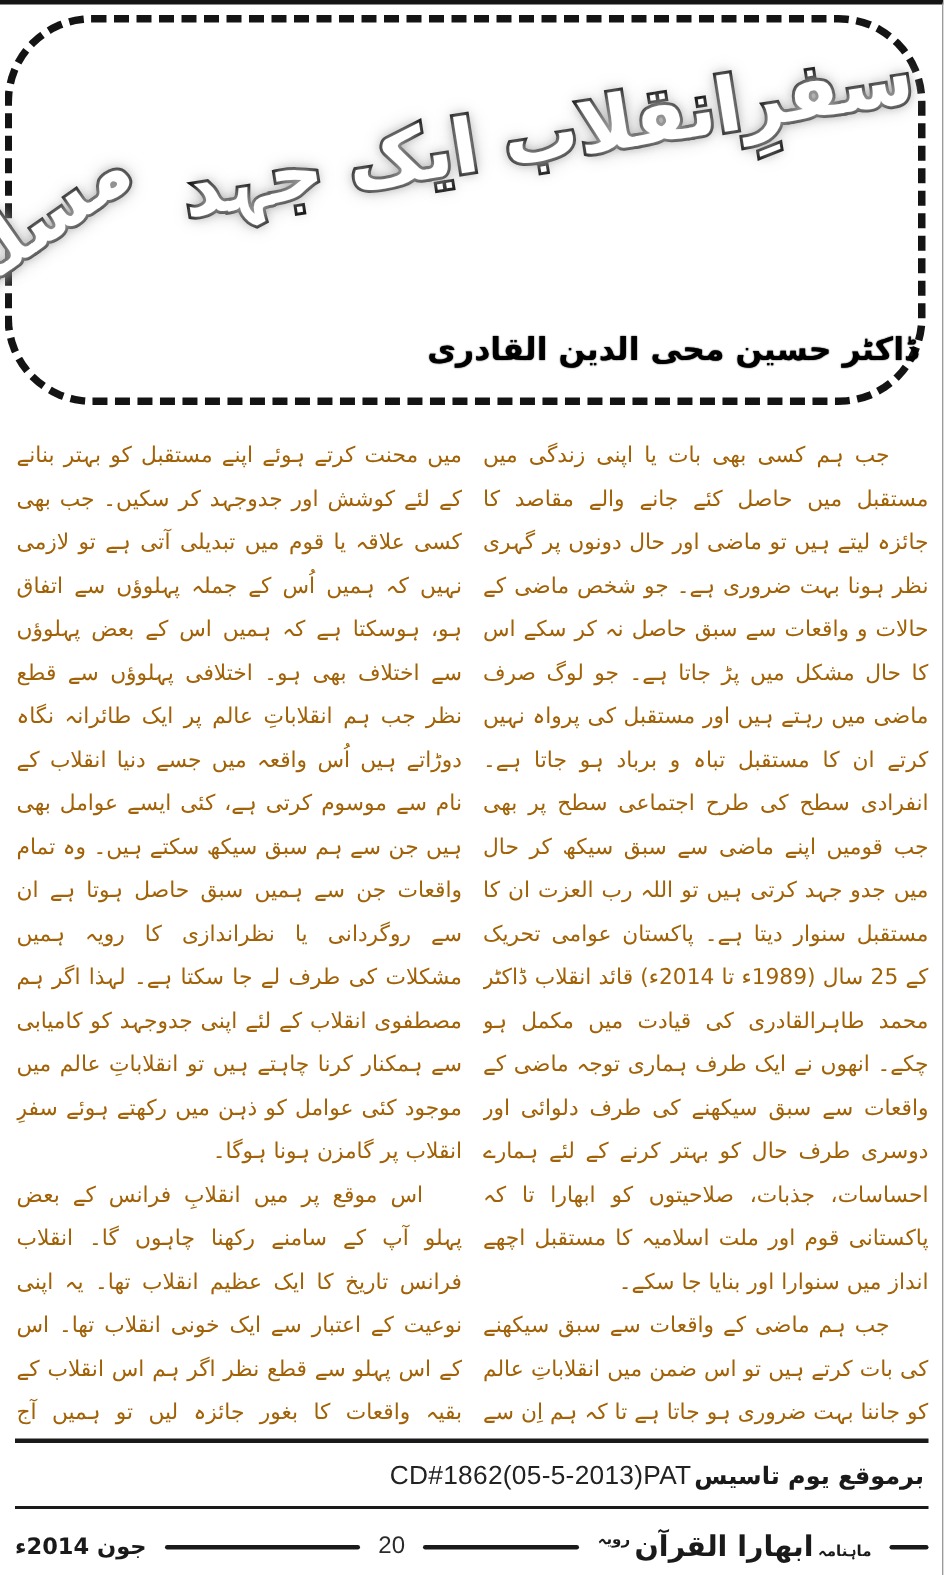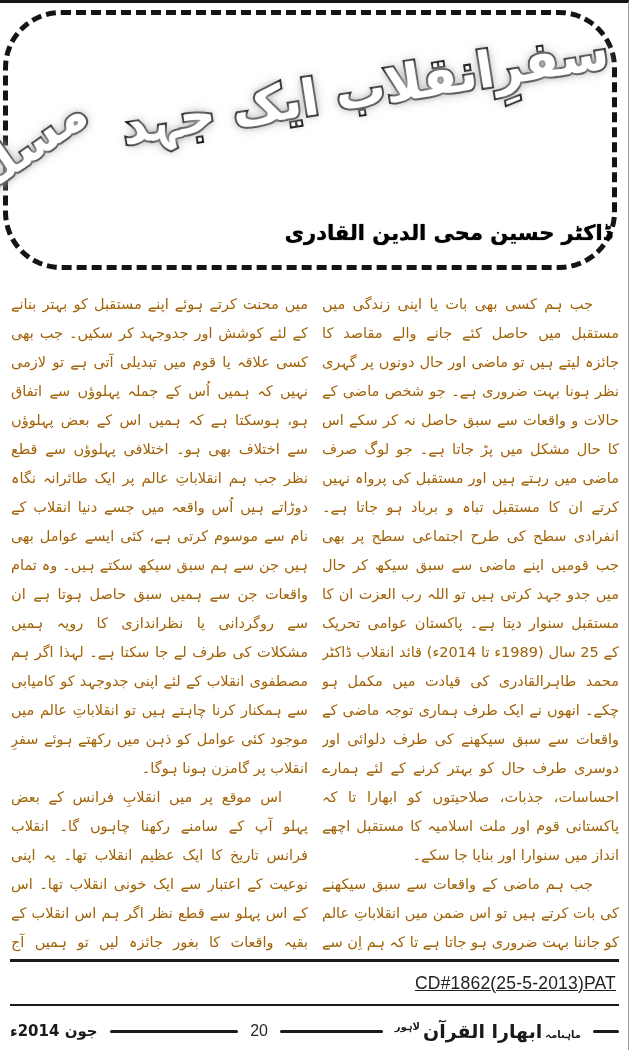--- a/index.html
+++ b/index.html
@@ -61,21 +61,21 @@
   .note{
     position:absolute;left:10px;top:956px;width:609px;height:47px;
     box-sizing:border-box;
     border-top:3px solid #1a1a1a;
     border-bottom:2px solid #1a1a1a;
     direction:rtl;
     display:flex;align-items:center;justify-content:flex-start;
     padding:0 3px;
   }
   .note .urdu{font-size:16px;font-weight:bold;margin-left:2px;}
-  .note .latin{font-family:"Liberation Sans", sans-serif;font-size:17.5px;color:#222;letter-spacing:.2px;text-decoration:underline;}
+  .note .latin{font-family:"Liberation Sans", sans-serif;font-size:17.5px;color:#222;letter-spacing:.2px;}
   
   .footer{
     position:absolute;left:10px;top:1012px;width:609px;height:32px;
     display:flex;direction:ltr;align-items:center;gap:12px;
   }
   .rule{height:3px;background:#1a1a1a;border-radius:2px;}
   .rule.r1{flex:1.25;}
   .rule.r2{flex:1;}
   .rule.r3{width:26px;}
   .month{font-size:15px;font-weight:bold;white-space:nowrap;}
@@ -103,31 +103,32 @@
       <p class="indent">جب ہم کسی بھی بات یا اپنی زندگی میں مستقبل میں حاصل کئے جانے والے مقاصد کا جائزہ لیتے ہیں تو ماضی اور حال دونوں پر گہری نظر ہونا بہت ضروری ہے۔ جو شخص ماضی کے حالات و واقعات سے سبق حاصل نہ کر سکے اس کا حال مشکل میں پڑ جاتا ہے۔ جو لوگ صرف ماضی میں رہتے ہیں اور مستقبل کی پرواہ نہیں کرتے ان کا مستقبل تباہ و برباد ہو جاتا ہے۔ انفرادی سطح کی طرح اجتماعی سطح پر بھی جب قومیں اپنے ماضی سے سبق سیکھ کر حال میں جدو جہد کرتی ہیں تو اللہ رب العزت ان کا مستقبل سنوار دیتا ہے۔ پاکستان عوامی تحریک کے 25 سال (1989ء تا 2014ء) قائد انقلاب ڈاکٹر محمد طاہرالقادری کی قیادت میں مکمل ہو چکے۔ انھوں نے ایک طرف ہماری توجہ ماضی کے واقعات سے سبق سیکھنے کی طرف دلوائی اور دوسری طرف حال کو بہتر کرنے کے لئے ہمارے احساسات، جذبات، صلاحیتوں کو ابھارا تا کہ پاکستانی قوم اور ملت اسلامیہ کا مستقبل اچھے انداز میں سنوارا اور بنایا جا سکے۔</p>
       <p class="indent">جب ہم ماضی کے واقعات سے سبق سیکھنے کی بات کرتے ہیں تو اس ضمن میں انقلاباتِ عالم کو جاننا بہت ضروری ہو جاتا ہے تا کہ ہم اِن سے سبق سیکھ کر اپنے حال</p>
     </div>
     <div class="col">
       <p>میں محنت کرتے ہوئے اپنے مستقبل کو بہتر بنانے کے لئے کوشش اور جدوجہد کر سکیں۔ جب بھی کسی علاقہ یا قوم میں تبدیلی آتی ہے تو لازمی نہیں کہ ہمیں اُس کے جملہ پہلوؤں سے اتفاق ہو، ہوسکتا ہے کہ ہمیں اس کے بعض پہلوؤں سے اختلاف بھی ہو۔ اختلافی پہلوؤں سے قطع نظر جب ہم انقلاباتِ عالم پر ایک طائرانہ نگاہ دوڑاتے ہیں اُس واقعہ میں جسے دنیا انقلاب کے نام سے موسوم کرتی ہے، کئی ایسے عوامل بھی ہیں جن سے ہم سبق سیکھ سکتے ہیں۔ وہ تمام واقعات جن سے ہمیں سبق حاصل ہوتا ہے ان سے روگردانی یا نظراندازی کا رویہ ہمیں مشکلات کی طرف لے جا سکتا ہے۔ لہذا اگر ہم مصطفوی انقلاب کے لئے اپنی جدوجہد کو کامیابی سے ہمکنار کرنا چاہتے ہیں تو انقلاباتِ عالم میں موجود کئی عوامل کو ذہن میں رکھتے ہوئے سفرِ انقلاب پر گامزن ہونا ہوگا۔</p>
       <p class="indent">اس موقع پر میں انقلابِ فرانس کے بعض پہلو آپ کے سامنے رکھنا چاہوں گا۔ انقلاب فرانس تاریخ کا ایک عظیم انقلاب تھا۔ یہ اپنی نوعیت کے اعتبار سے ایک خونی انقلاب تھا۔ اس کے اس پہلو سے قطع نظر اگر ہم اس انقلاب کے بقیہ واقعات کا بغور جائزہ لیں تو ہمیں آج پاکستان کے حالات، 23 دسمبر 2012ء سے جنوری</p>
     </div>
   </div>
 
   <div class="note">
+    <span class="urdu">برموقع یوم تاسیس</span>
     <span class="latin" dir="ltr">PAT</span>
-    <span class="latin" dir="ltr">(25-5-2013)</span>
+    <span class="latin" dir="ltr">(05-5-2013)</span>
     <span class="latin" dir="ltr">CD#1862</span>
   </div>
 
   <div class="footer">
     <span class="month" dir="rtl">جون 2014ء</span>
     <div class="rule r1"></div>
     <span class="pn">20</span>
     <div class="rule r2"></div>
     <span class="mag">
       <span class="mag-pre">ماہنامہ</span>
       <span class="mag-main">ابھارا القرآن</span>
-      <span class="mag-city">لاہور</span>
+      <span class="mag-city">رویہ</span>
     </span>
     <div class="rule r3"></div>
   </div>
 
 </div>
 
 </body></html>

